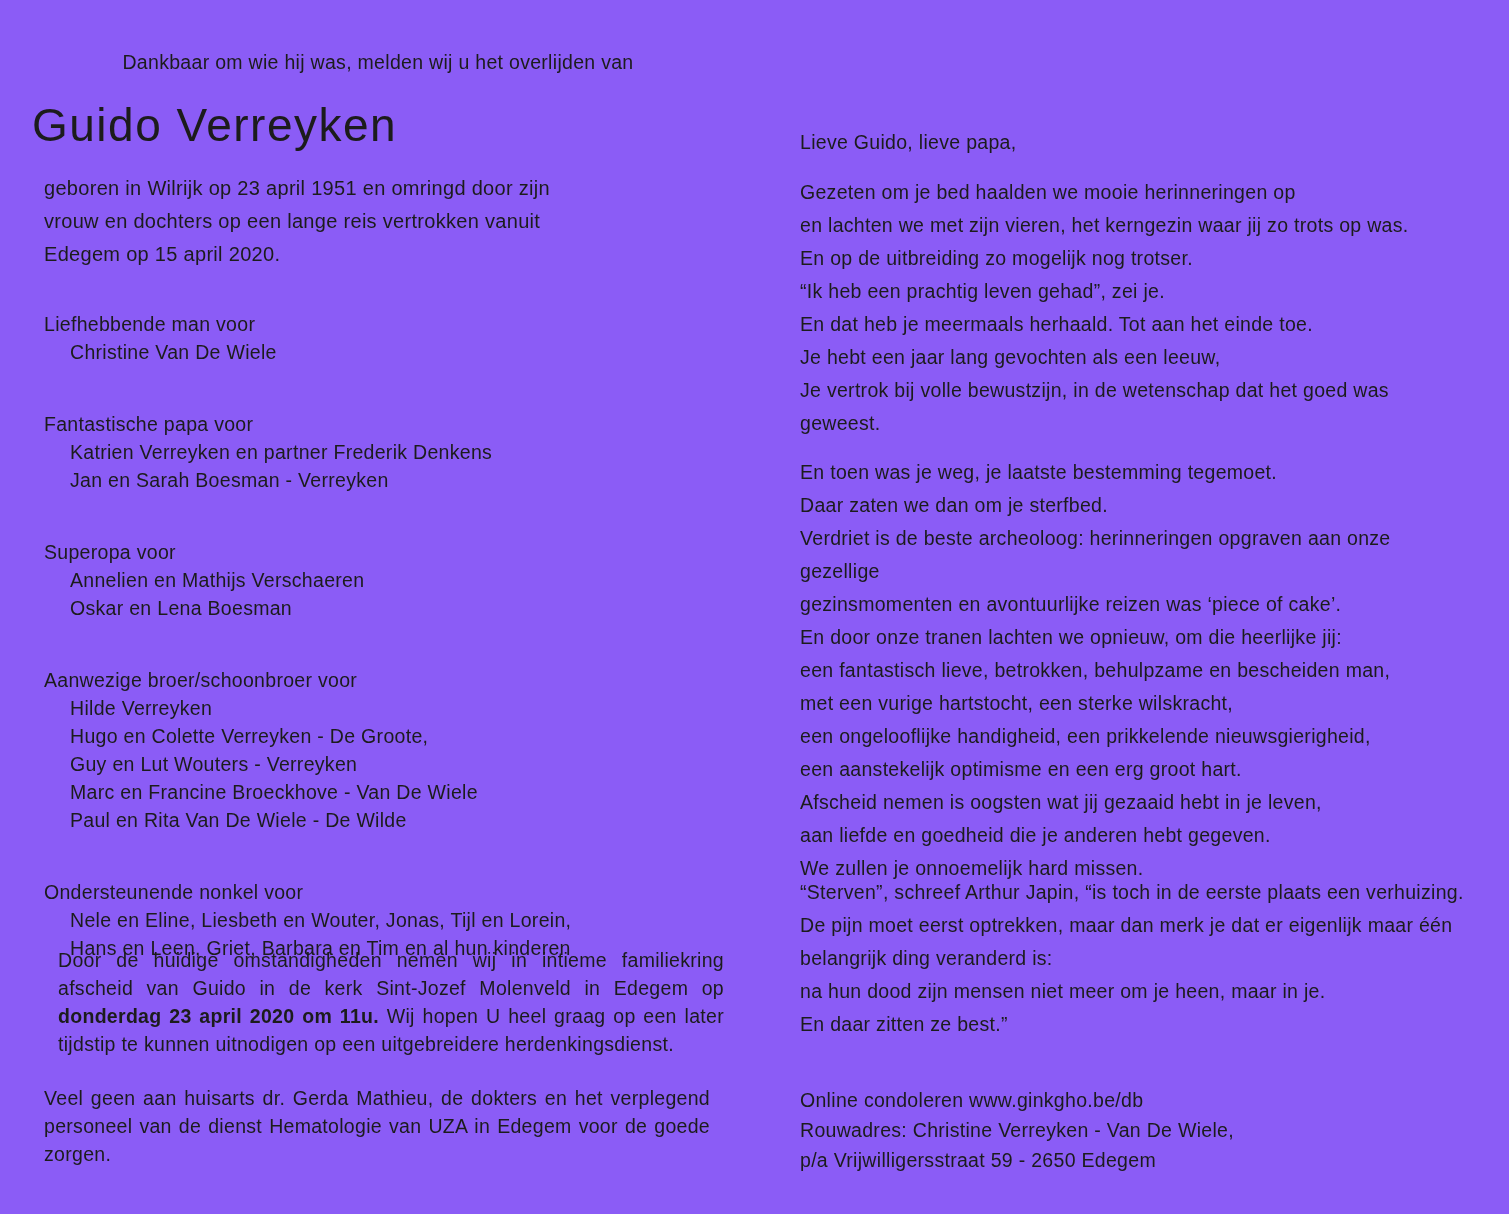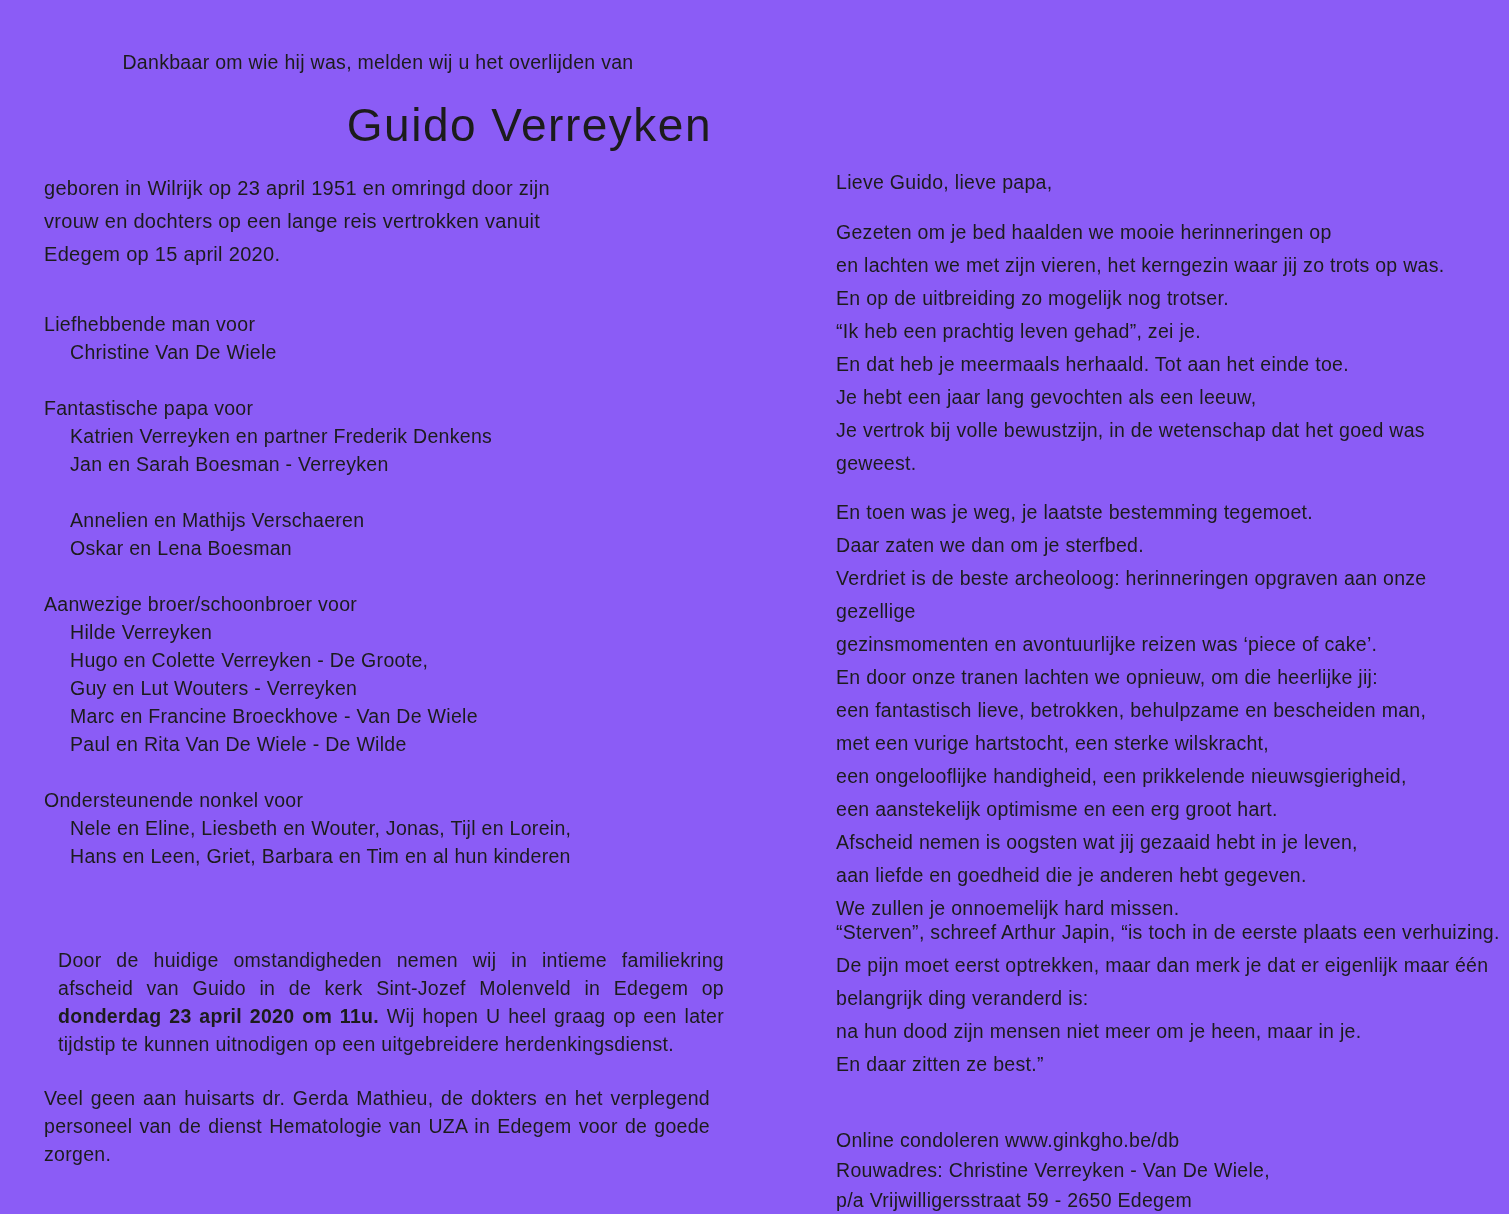--- a/index.html
+++ b/index.html
@@ -19,62 +19,61 @@
   .abs { position: absolute; }
 
   
   .intro {
     left: 44px; top: 50px; width: 668px;
     text-align: center;
     font-size: 19.5px; line-height: 24px;
     letter-spacing: 0.3px;
   }
   .title {
-    left: 44px; top: 100px; width: 668px;
-    text-align: right;
+    left: 32px; top: 100px; width: 668px;
+    text-align: left;
     font-size: 46px; line-height: 50px;
     font-weight: 400;
     letter-spacing: 1.5px;
   }
   .subtitle {
     left: 44px; top: 172px; width: 668px;
     font-size: 20px; line-height: 33px;
     letter-spacing: 0.3px;
   }
 
   
   .sections {
     left: 44px; top: 310px; width: 668px;
     font-size: 19.5px; line-height: 28px;
     letter-spacing: 0.3px;
   }
-  .section + .section { margin-top: 28px; }
+  .section + .section { margin-top: 44px; }
   .sec-name { padding-left: 26px; }
 
   
   .ceremony {
     left: 58px; top: 946px; width: 666px;
     font-size: 19.5px; line-height: 28px;
     text-align: justify;
     letter-spacing: 0.3px;
   }
   .thanks {
     left: 44px; top: 1084px; width: 666px;
     font-size: 19.5px; line-height: 28px;
     text-align: justify;
     letter-spacing: 0.3px;
   }
   .ceremony b { font-weight: 700; }
 
   
   .rblock {
-    left: 836px; width: 672px;
+    left: 800px; width: 672px;
     font-size: 19.5px; line-height: 33px;
     letter-spacing: 0.3px;
-    margin-top: 40px;
   }
   .salutation { top: 126px; }
   .p1 { top: 176px; }
   .p2 { top: 456px; }
   .p3 { top: 876px; }
   .footer { top: 1085px; line-height: 30px; }
 </style>
 </head>
 <body>
 
@@ -95,20 +94,21 @@
       <div class="sec-name">Christine Van De Wiele</div>
     </div>
 
     <div class="section">
       <div>Fantastische papa voor</div>
       <div class="sec-name">Katrien Verreyken en partner Frederik Denkens</div>
       <div class="sec-name">Jan en Sarah Boesman - Verreyken</div>
     </div>
 
     <div class="section">
+      <div>Superopa voor</div>
       <div class="sec-name">Annelien en Mathijs Verschaeren</div>
       <div class="sec-name">Oskar en Lena Boesman</div>
     </div>
 
     <div class="section">
       <div>Aanwezige broer/schoonbroer voor</div>
       <div class="sec-name">Hilde Verreyken</div>
       <div class="sec-name">Hugo en Colette Verreyken - De Groote,</div>
       <div class="sec-name">Guy en Lut Wouters - Verreyken</div>
       <div class="sec-name">Marc en Francine Broeckhove - Van De Wiele</div>

